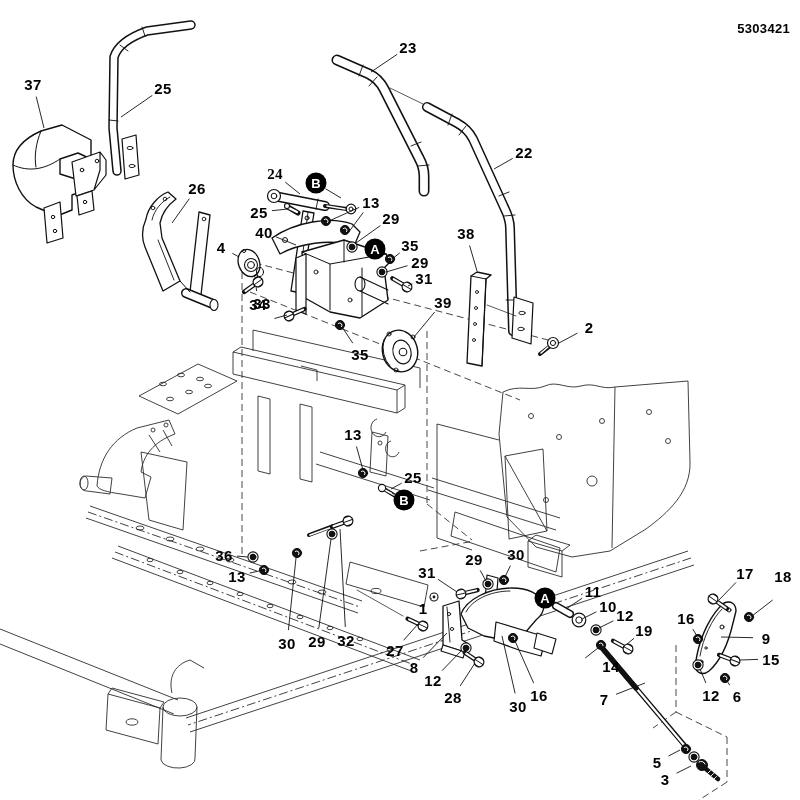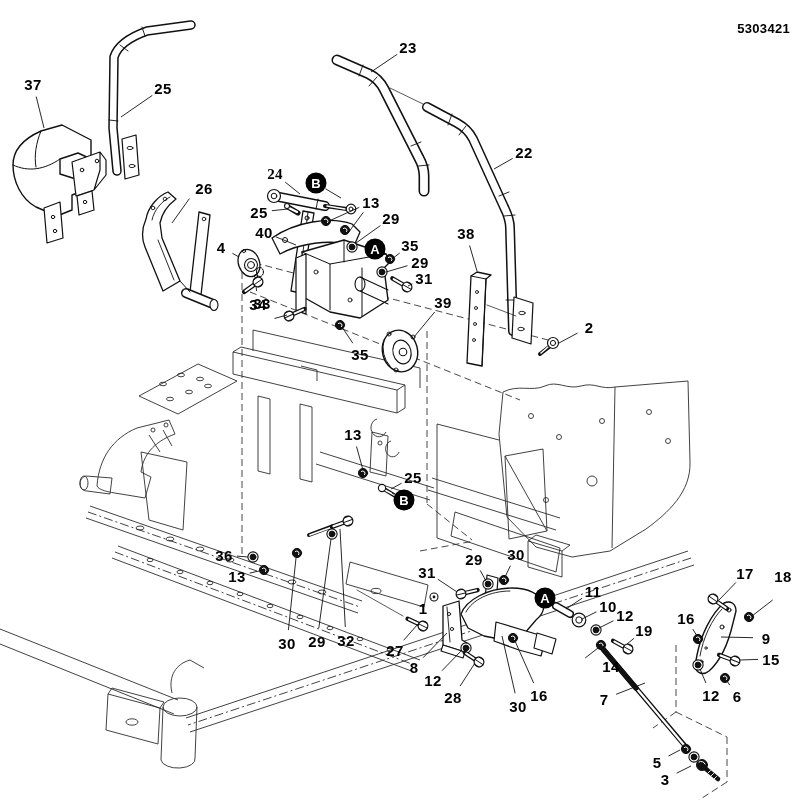--- a/index.html
+++ b/index.html
@@ -404,21 +404,21 @@
         <line x1="325.4" y1="188.7" x2="341" y2="198"></line>
         <line x1="394.5" y1="494.5" x2="392" y2="493"></line>
       </g>
 </svg>
 
 <div id="labels">
       <div class="callout" style="left: 33px; top: 84px;">37</div>
       <div class="callout" style="left: 163px; top: 88px;">25</div>
       <div class="callout" style="left: 408px; top: 47px;">23</div>
       <div class="callout" style="left: 524px; top: 152px;">22</div>
-      <div class="callout" style="left: 204px; top: 188px;">26</div>
+      <div class="callout" style="left: 197px; top: 188px;">26</div>
       <div class="callout" style="left: 275px; top: 174px; font-family: Liberation Serif, serif;">24</div>
       <div class="callout" style="left: 259px; top: 212px;">25</div>
       <div class="callout" style="left: 371px; top: 202px;">13</div>
       <div class="callout" style="left: 391px; top: 218px;">29</div>
       <div class="callout" style="left: 264px; top: 232px; text-align: center;">40</div>
       <div class="callout" style="left: 221px; top: 247px;">4</div>
       <div class="callout" style="left: 410px; top: 245px;">35</div>
       <div class="callout" style="left: 466px; top: 233px;">38</div>
       <div class="callout" style="left: 420px; top: 262px;">29</div>
       <div class="callout" style="left: 424px; top: 278px;">31</div>

